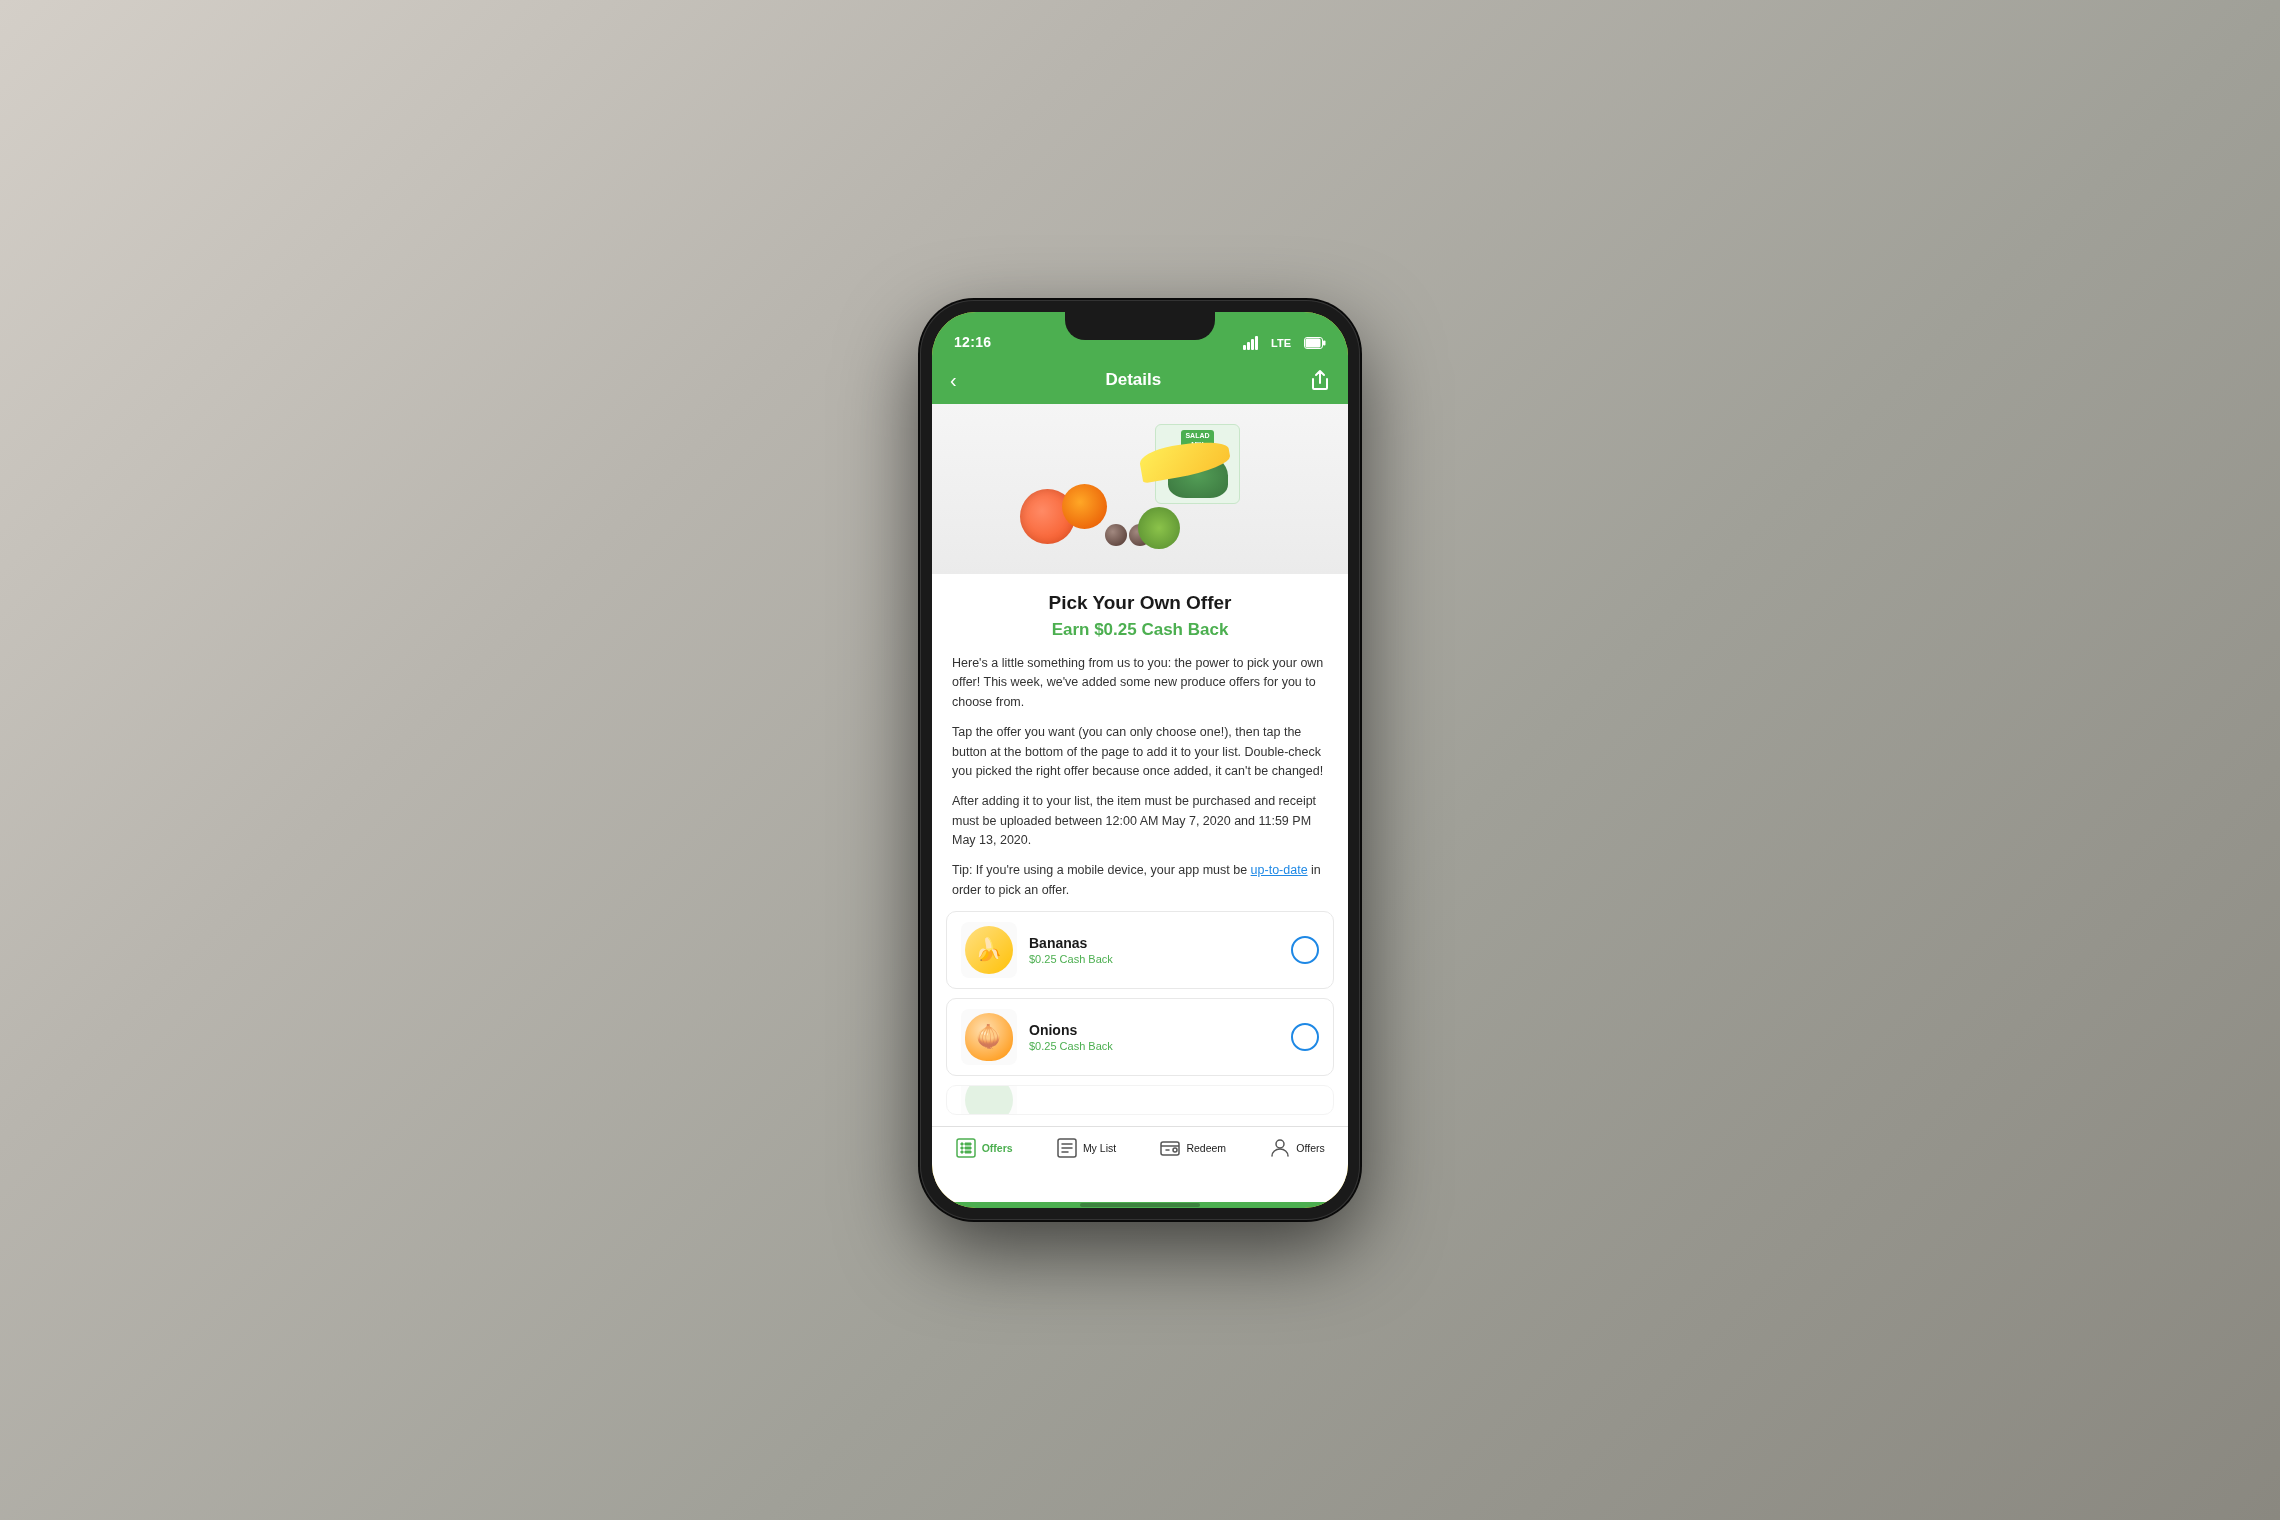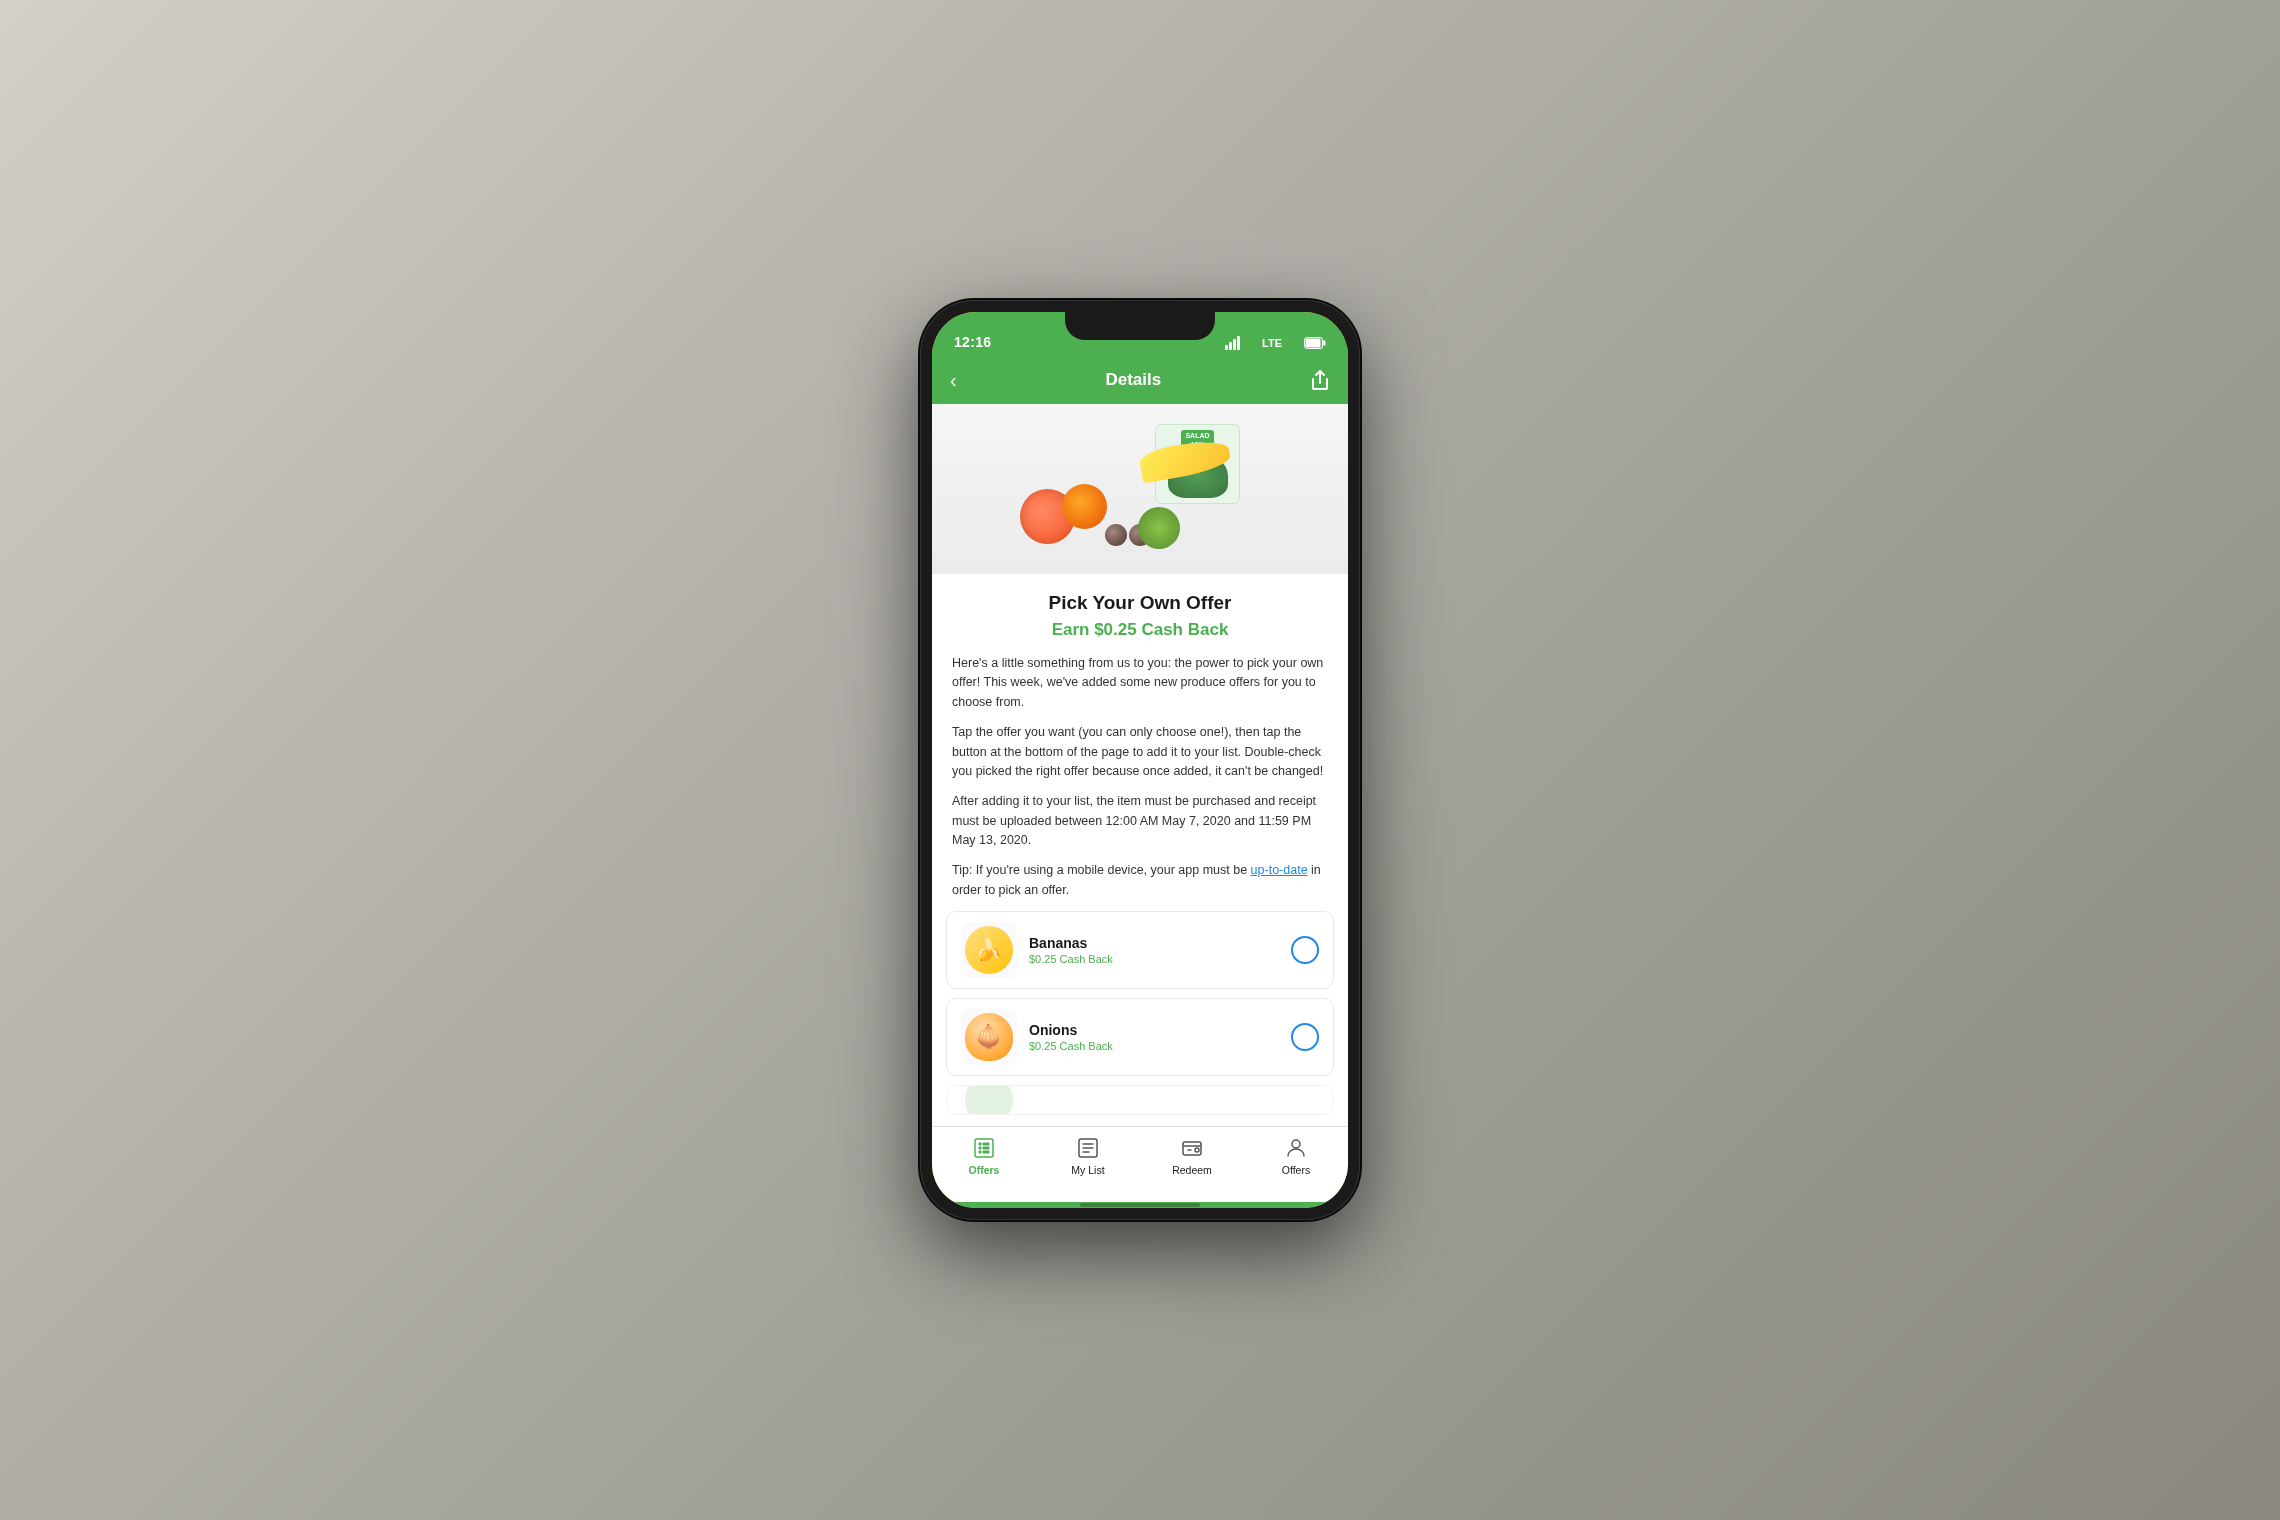--- a/index.html
+++ b/index.html
@@ -85,21 +85,21 @@
     }
     .status-time {
       font-size: 14px;
       font-weight: 600;
       color: #fff;
       letter-spacing: 0.3px;
     }
     .status-icons {
       display: flex;
       align-items: center;
-      gap: 22px;
+      gap: 13px;
     }
     .status-icons span {
       color: #fff;
       font-size: 11px;
       font-weight: 600;
     }
     .signal-bars {
       display: flex;
       align-items: flex-end;
       gap: 1px;
@@ -359,21 +359,21 @@
       background: #fff;
       border-top: 1px solid #e0e0e0;
       display: flex;
       align-items: flex-start;
       justify-content: space-around;
       padding-top: 8px;
       flex-shrink: 0;
     }
     .tab-item {
       display: flex;
-      flex-direction: column;
+      flex-direction: row;
       align-items: center;
       gap: 3px;
       cursor: pointer;
       min-width: 60px;
     }
     .tab-icon {
       width: 26px;
       height: 26px;
       display: flex;
       align-items: center;

